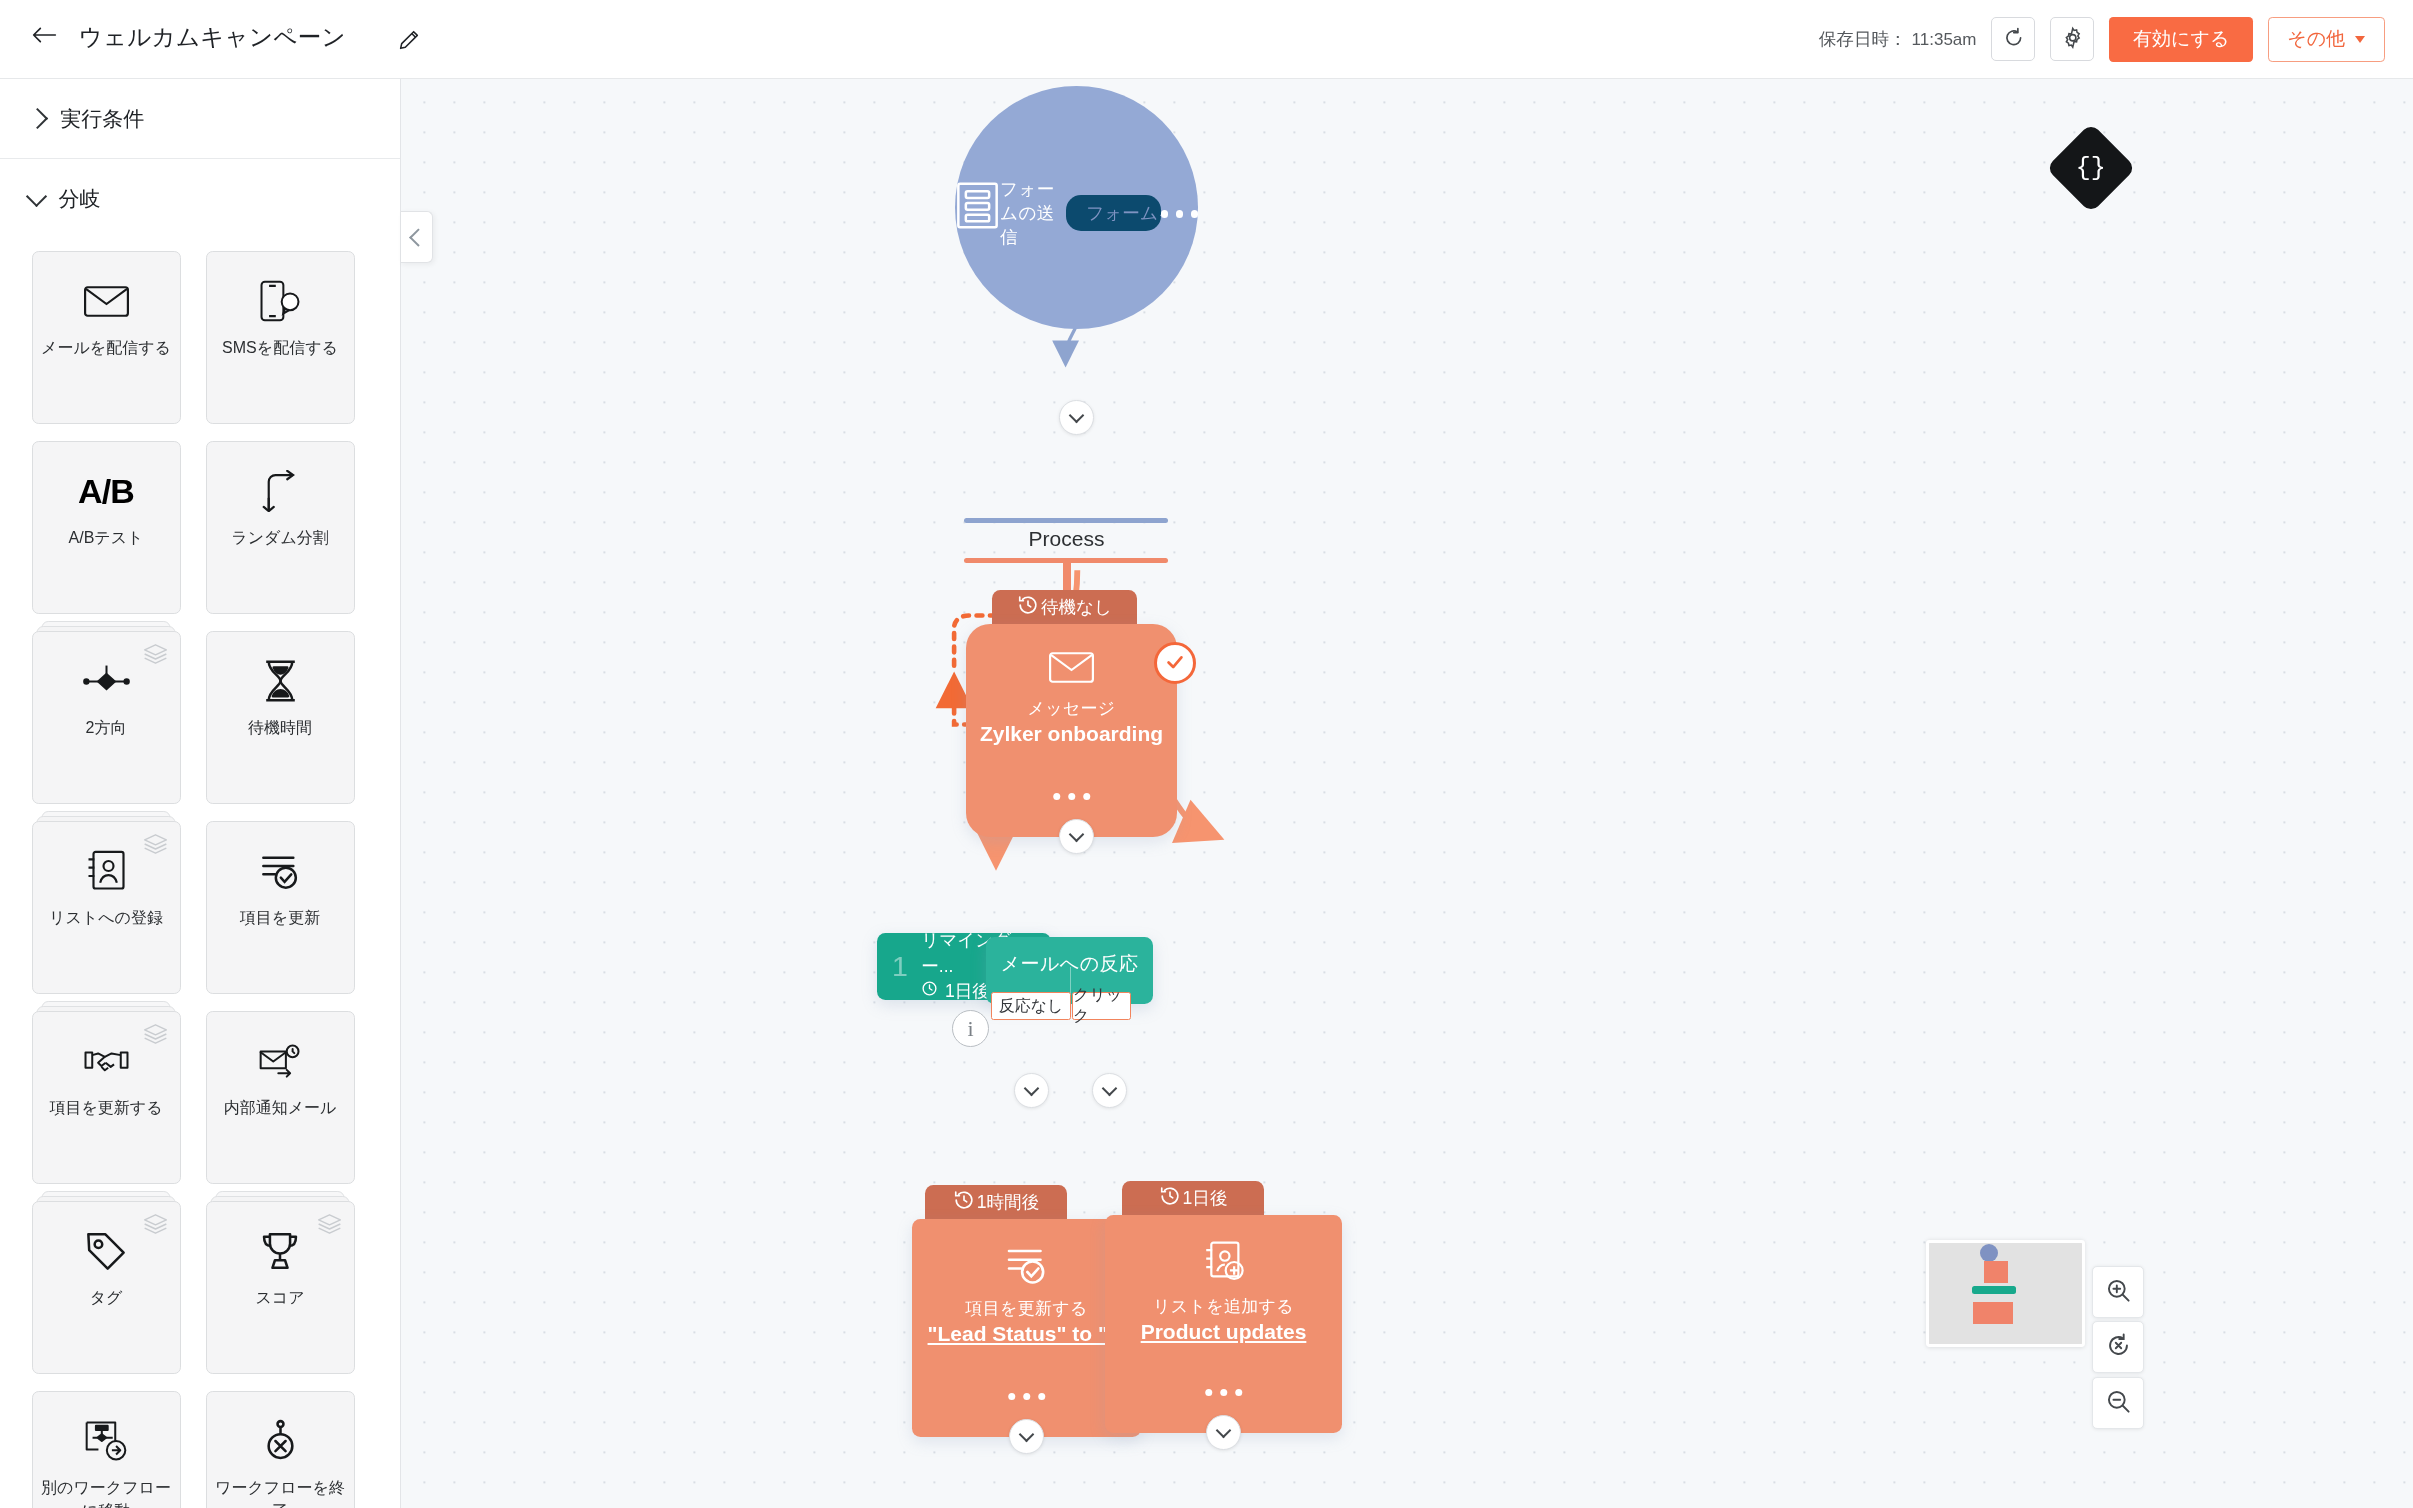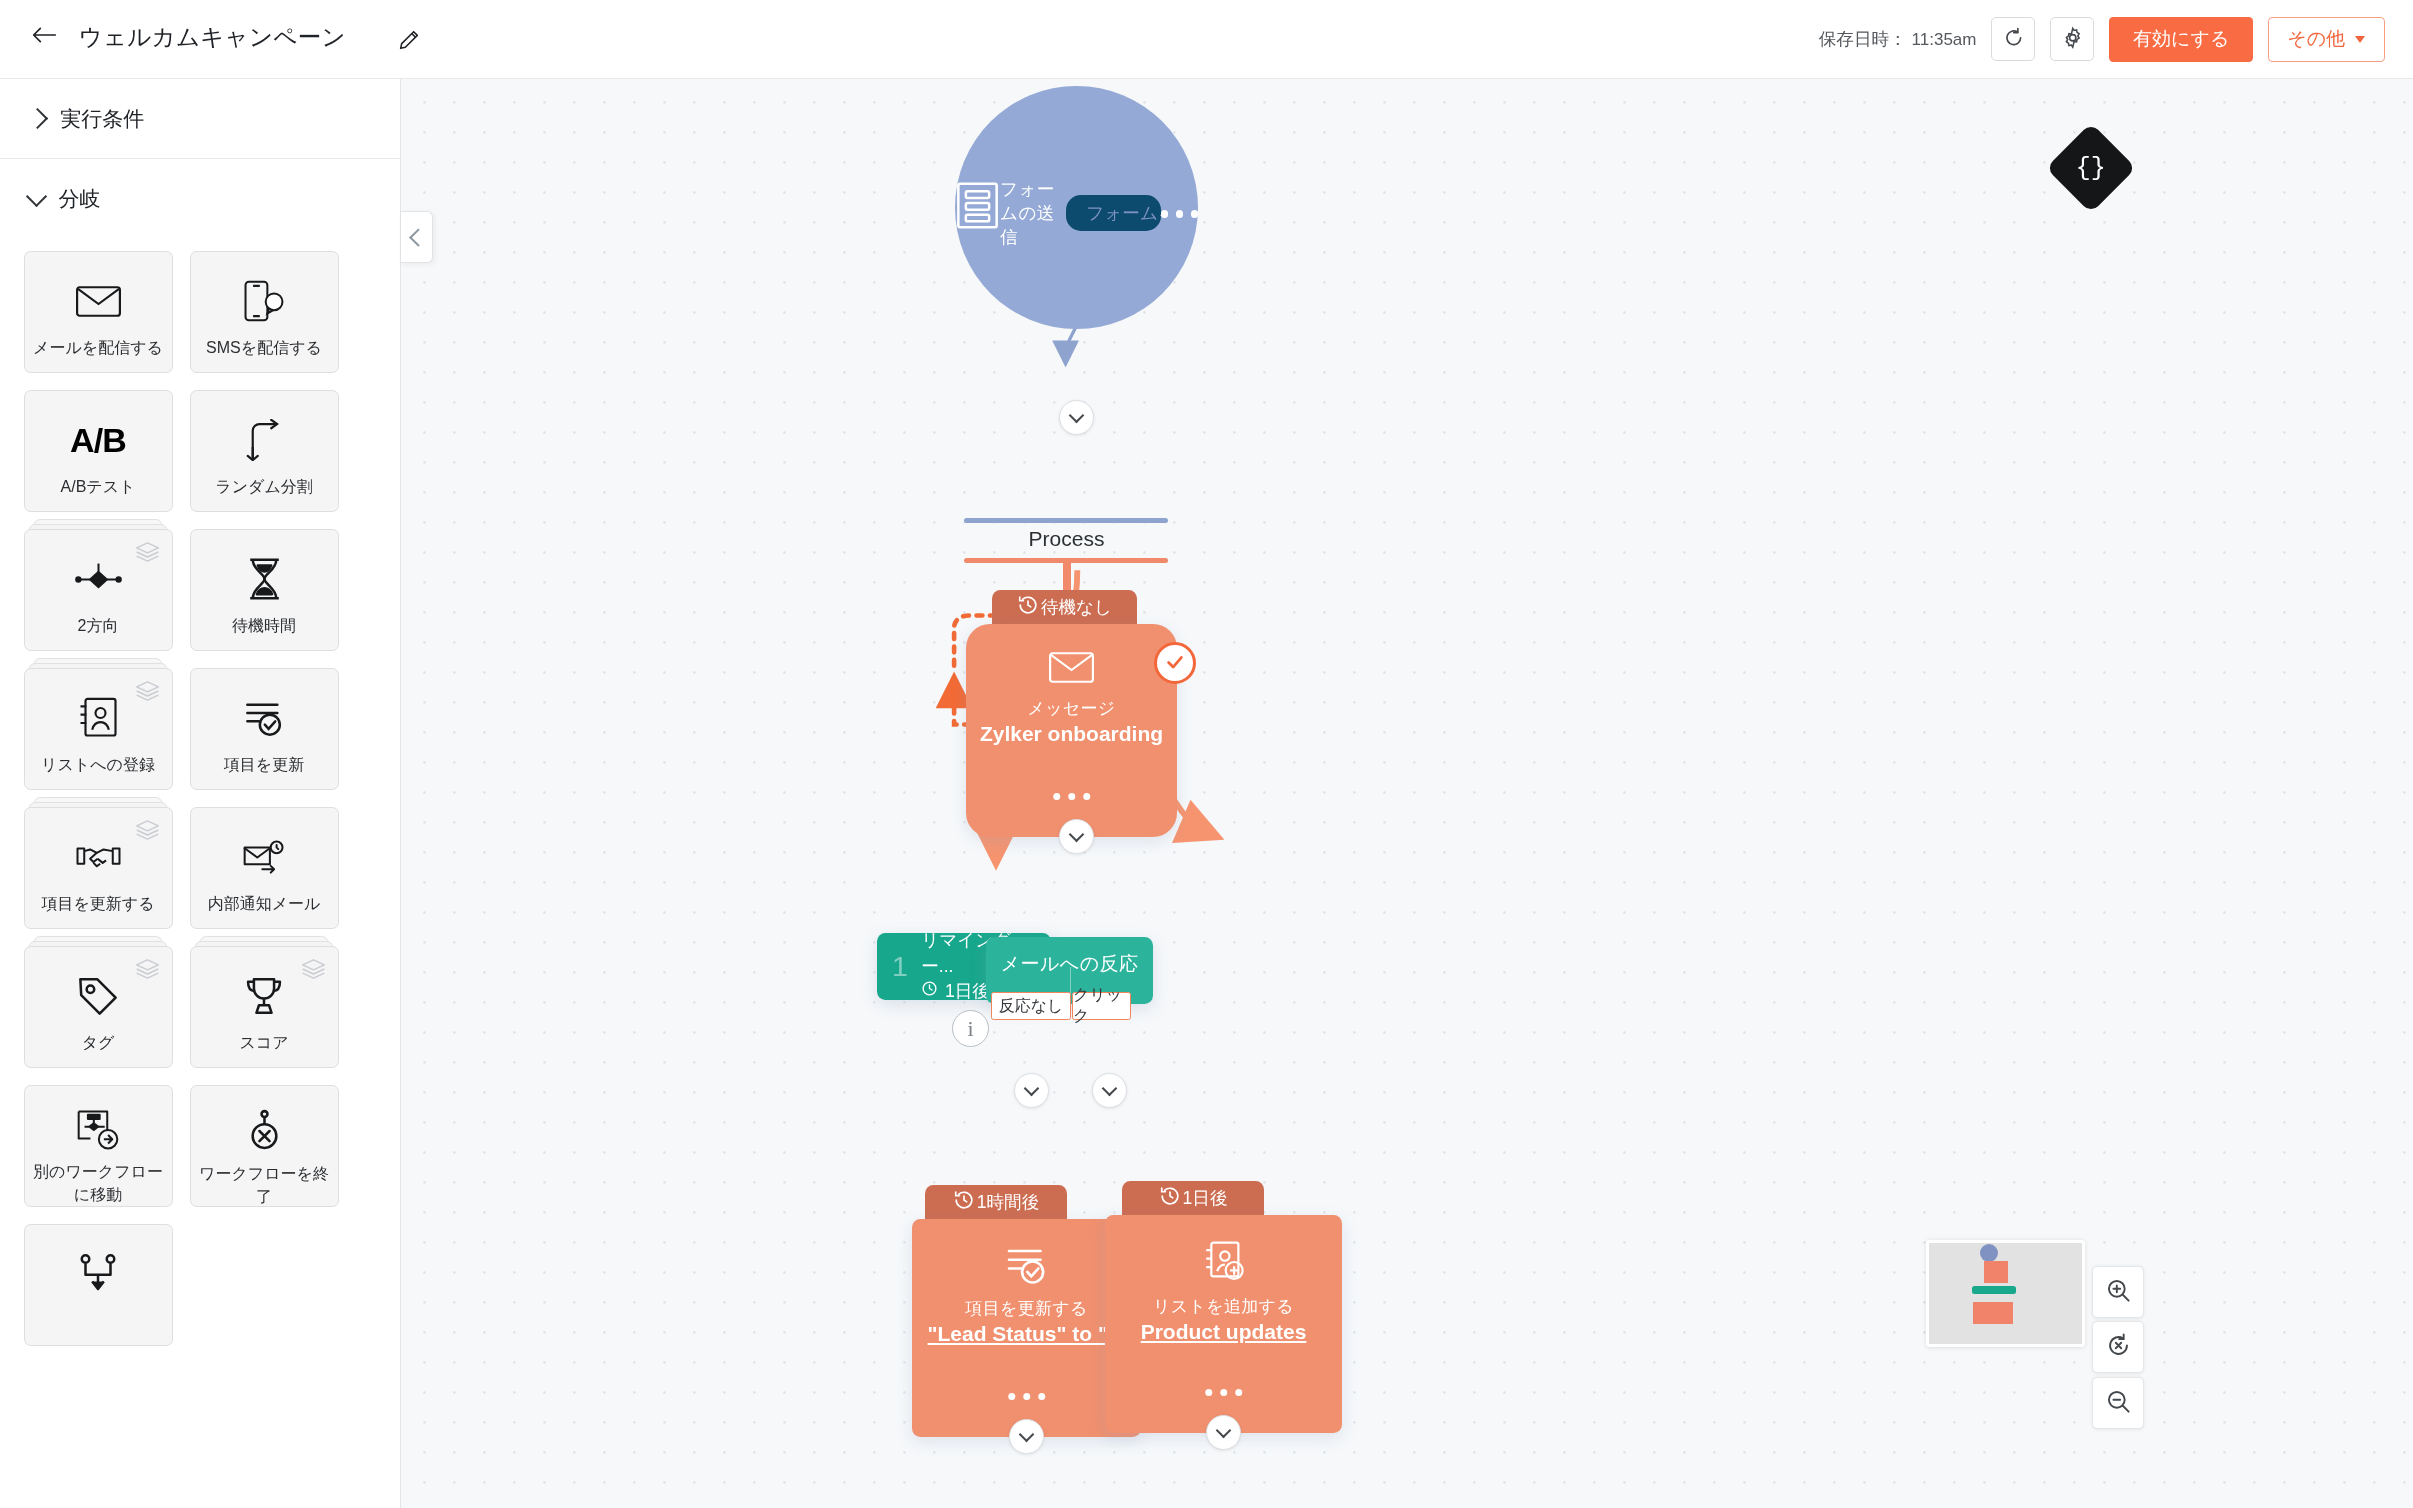--- a/index.html
+++ b/index.html
@@ -45,21 +45,21 @@
   }
   .sec-head {
     height: 80px; display: flex; align-items: center; gap: 15px; padding-left: 28.5px;
     font-size: 21px; color: #1f2226; cursor: pointer; border-bottom: 0.8px solid #e8eaec;
   }
   .sec-head.no-border { border-bottom: none; }
   .chev { width: 15px; height: 15px; border-right: 2.1px solid #2f3336; border-bottom: 2.1px solid #2f3336; }
   .chev.right { transform: rotate(-45deg); margin-left: 1.7px; }
   .chev.down { transform: rotate(45deg); margin-top: -5px; }
   .cards { display: flex; flex-wrap: wrap; gap: 17px 17px; padding: 11.7px 0 0 23.5px; width: 401px; }
-  .card-wrap { position: relative; width: 149px; height: 122px; }
+  .card-wrap { position: relative; width: 149px; height: 173px; margin-left: 8px; }
   .card-stack-b, .card-stack-a {
     position: absolute; left: 50%; transform: translateX(-50%);
     border: 0.8px solid #dfe1e3; border-radius: 6.7px; background: #f7f7f8;
   }
   .card-stack-b { width: 129px; height: 17px; top: -10px; }
   .card-stack-a { width: 139px; height: 17px; top: -5px; background: #f4f4f5; }
   .card {
     position: absolute; inset: 0; background: #f5f5f6; border: 0.8px solid #dcdee0; border-radius: 6.7px;
     display: flex; flex-direction: column; align-items: center; justify-content: flex-start;
     padding-top: 23.5px; cursor: pointer;

